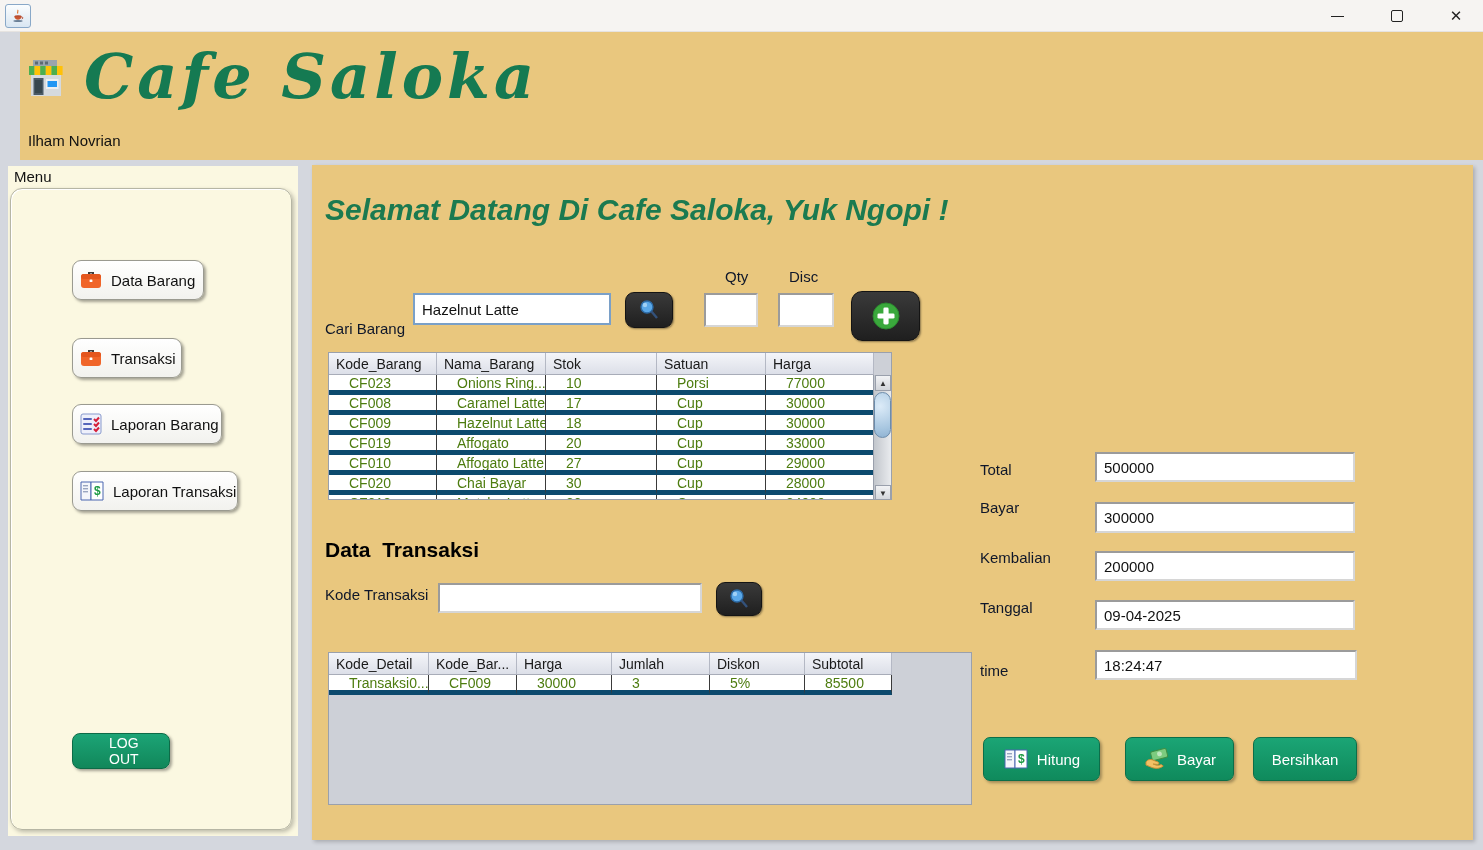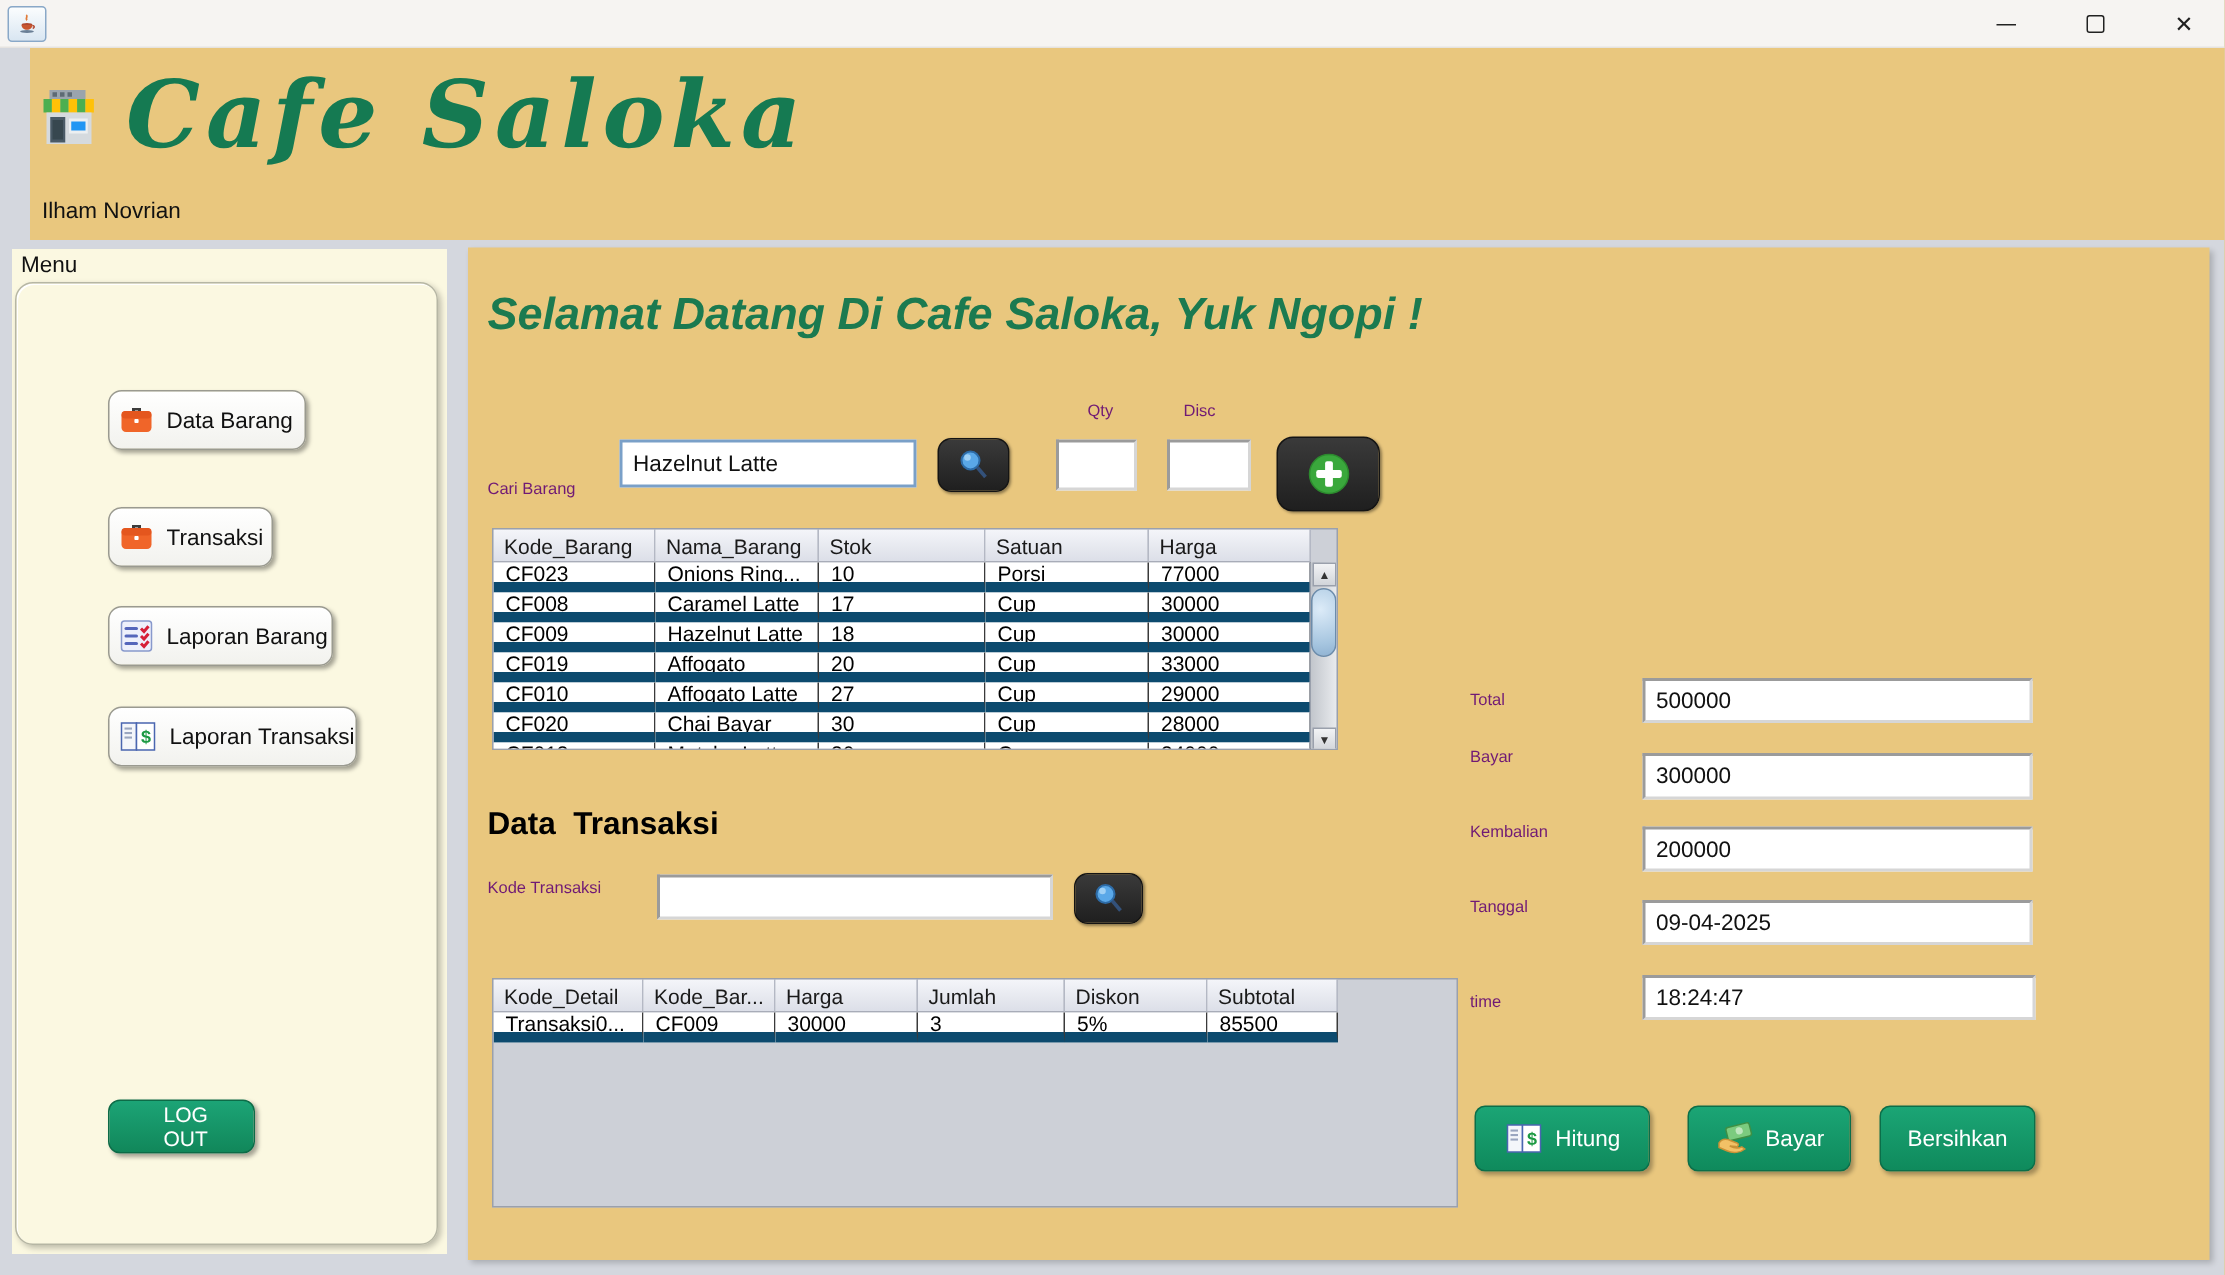--- a/index.html
+++ b/index.html
@@ -35,34 +35,34 @@
     padding:0 10px 0 6px; font-size:15px; color:#111; cursor:pointer; white-space:nowrap; }
   .logout-btn { position:absolute; left:64px; top:567px; width:98px; height:36px;
     background:linear-gradient(#1ca476,#11875a); border:1px solid #0d6b47; border-radius:8px;
     box-shadow:2px 2px 3px rgba(0,0,0,0.35); color:#fff; font-size:14px;
     display:flex; align-items:center; justify-content:center; cursor:pointer;padding-left:36px; }
 
   
   .main { position:absolute; left:312px; top:165px; width:1161px; height:675px; background:#e9c77e;
     box-shadow:2px 2px 4px rgba(0,0,0,0.2); }
   .welcome { position:absolute; left:13px; top:28px; font-size:30px; font-weight:bold; font-style:italic; color:#1b7a50; }
-  .lbl { font-size:11px; color:#701a75; position:absolute; }
+  .lbl { font-size:15px; color:#0f172a; position:absolute; }
   .tfield { position:absolute; background:#fff; border:2px solid #d6d6d6; border-top-color:#9b9b9b; border-left-color:#9b9b9b;
     font-size:15px; padding:0 7px; font-family:"Liberation Sans", sans-serif; color:#111; }
   .tfield.focus { border:2px solid #7aa0c8; }
   .dark-btn { position:absolute; background:linear-gradient(#3a3a3a,#1f1f1f); border:1px solid #141414; border-radius:9px;
     display:flex; align-items:center; justify-content:center; cursor:pointer; box-shadow:1px 1px 2px rgba(0,0,0,0.4); }
 
   
   .tbl { position:absolute; background:#cdd0d7; border:1px solid #9aa0ac; overflow:hidden; }
   .trow { display:flex; }
   .th-row .cell { background:linear-gradient(#f4f5f9,#dcdfe8); border-right:1px solid #b4b8c4; border-bottom:1px solid #a8acb8;
     height:22px; font-size:14px; color:#1a1a1a; display:flex; align-items:center; padding-left:7px; }
-  .td-row .cell { background:#fff; border-right:1px solid #3a3a3a; border-bottom:7px solid #0c4a6e; height:20px;
-    font-size:14px; color:#000000; display:flex; align-items:center; padding-left:8px; overflow:hidden; white-space:nowrap; }
+  .td-row .cell { background:#fff; border-right:1px solid #3a3a3a; border-bottom:5px solid #0c4a6e; height:20px;
+    font-size:14px; color:#4d7c0f; display:flex; align-items:center; padding-left:20px; overflow:hidden; white-space:nowrap; }
   .c0{width:108px}.c1{width:109px}.c2{width:111px}.c3{width:109px}.c4{width:108px}
   .t0{width:100px}.t1{width:88px}.t2{width:95px}.t3{width:98px}.t4{width:95px}.t5{width:87px}
 
   
   .vscroll { position:absolute; right:0; top:22px; width:18px; height:126px; background:linear-gradient(90deg,#c2c6cc,#e9ebee); border-left:1px solid #9aa0ac; }
   .sb-arrow { position:absolute; left:1px; width:16px; height:16px; background:linear-gradient(#f2f3f5,#d2d5da);
     border:1px solid #9aa0ac; font-size:8px; color:#333; display:flex; align-items:center; justify-content:center; }
   .sb-thumb { position:absolute; left:0; top:17px; width:17px; height:46px; border-radius:9px;
     background:radial-gradient(circle at 35% 30%, #dcebf8, #a7c6e0 70%, #8fb2d2); border:1px solid #6c8cab; }
 

